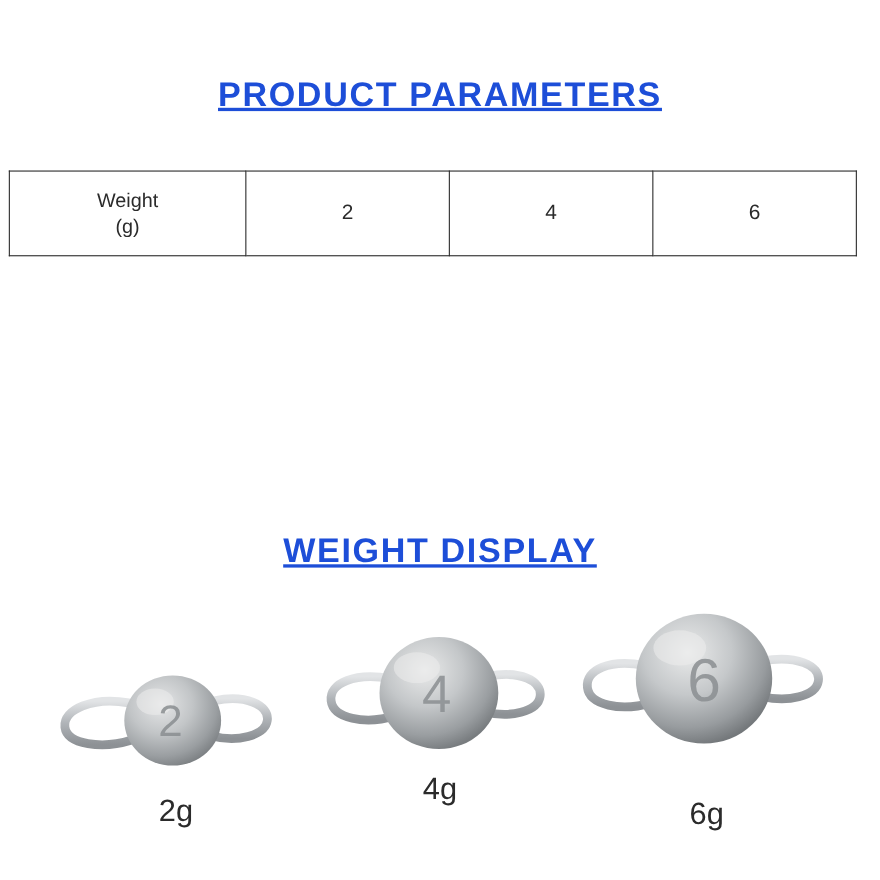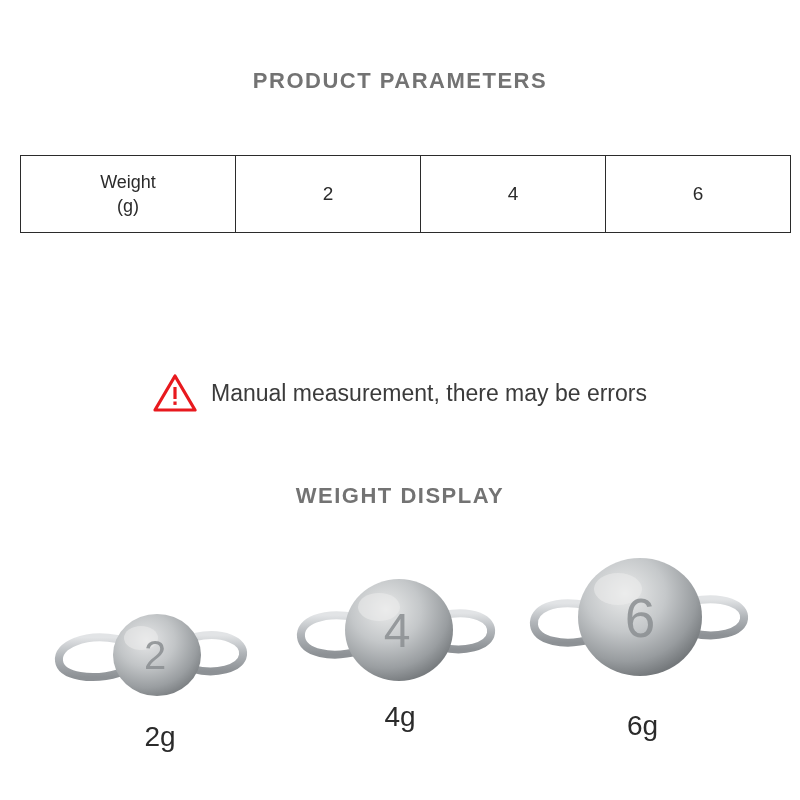--- a/index.html
+++ b/index.html
@@ -19,44 +19,45 @@
   .page {
     width: 800px;
     height: 800px;
     position: relative;
     box-sizing: border-box;
   }
 
   
   .section-title {
     text-align: center;
-    font-size: 22px;
+    font-size: 31px;
     font-weight: bold;
     letter-spacing: 1.5px;
-    color: #737373;
-    font-family: "Liberation Sans", sans-serif;
+    color: #1d4ed8;
+    font-family: "Liberation Sans", sans-serif;
+    text-decoration: underline;
   }
   #params-title {
     position: absolute;
     top: 68px;
     left: 0;
     width: 800px;
   }
   #weight-title {
     position: absolute;
     top: 483px;
     left: 0;
     width: 800px;
   }
 
   
   .params-table {
     position: absolute;
     top: 155px;
-    left: 20px;
+    left: 8px;
     width: 760px;
     border-collapse: collapse;
     table-layout: fixed;
   }
   .params-table td {
     border: 1px solid #2b2b2b;
     text-align: center;
     vertical-align: middle;
     height: 74px;
     font-size: 19px;
@@ -125,21 +126,21 @@
     margin: 0 auto;
   }
   .sinker svg { display: block; }
 
   #item-2g { left: 45px; top: 48px; width: 230px; }
   #item-4g { left: 285px; top: 20px; width: 230px; }
   #item-6g { left: 520px; top: 0px;  width: 245px; }
 
   .cap-2g { margin-top: 18px; }
   .cap-4g { }
-  .cap-6g { margin-top: 15px; }
+  .cap-6g { margin-top: 29px; }
 </style>
 </head>
 <body>
 
 <div class="page">
 
   <div id="params-title" class="section-title">PRODUCT PARAMETERS</div>
 
   <table class="params-table">
     <tbody>
@@ -148,30 +149,20 @@
           <span>Weight</span>
           <span class="label-sub">(g)</span>
         </td>
         <td class="val-cell">2</td>
         <td class="val-cell">4</td>
         <td class="val-cell">6</td>
       </tr>
     </tbody>
   </table>
 
-  <div class="note-row">
-    <span class="warn-icon">
-      <svg width="44" height="40" viewBox="0 0 44 40">
-        <path d="M22 3 L42 37 L2 37 Z" fill="none" stroke="#e8191e" stroke-width="3.2" stroke-linejoin="round"></path>
-        <rect x="20.4" y="14" width="3.2" height="12" fill="#e8191e"></rect>
-        <rect x="20.4" y="28.5" width="3.2" height="3.4" fill="#e8191e"></rect>
-      </svg>
-    </span>
-    <span class="note-text">Manual measurement, there may be errors</span>
-  </div>
 
   <div id="weight-title" class="section-title">WEIGHT DISPLAY</div>
 
   <div class="weights-area">
 
     <div class="weight-item" id="item-2g">
       <div class="sinker">
         <svg width="230" height="110" viewBox="0 0 230 110">
           <defs>
             <radialGradient id="ball2" cx="38%" cy="32%" r="72%">

